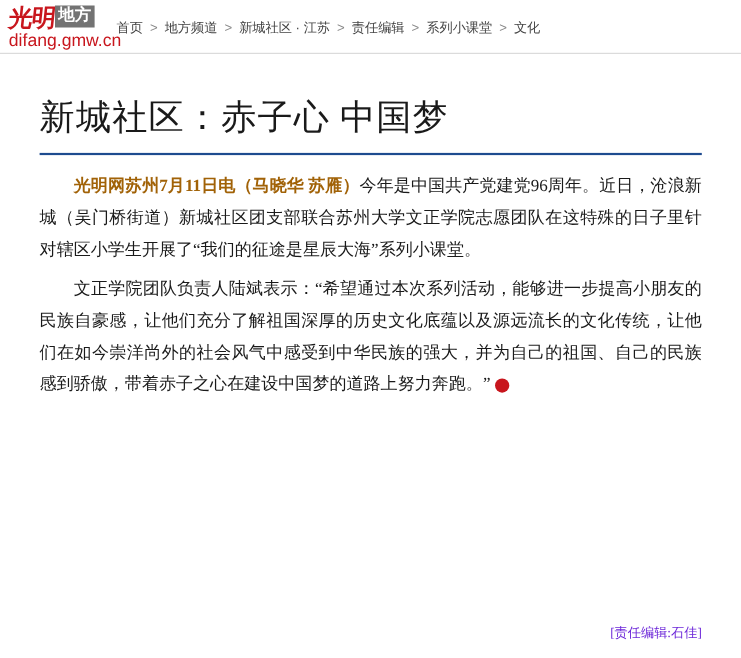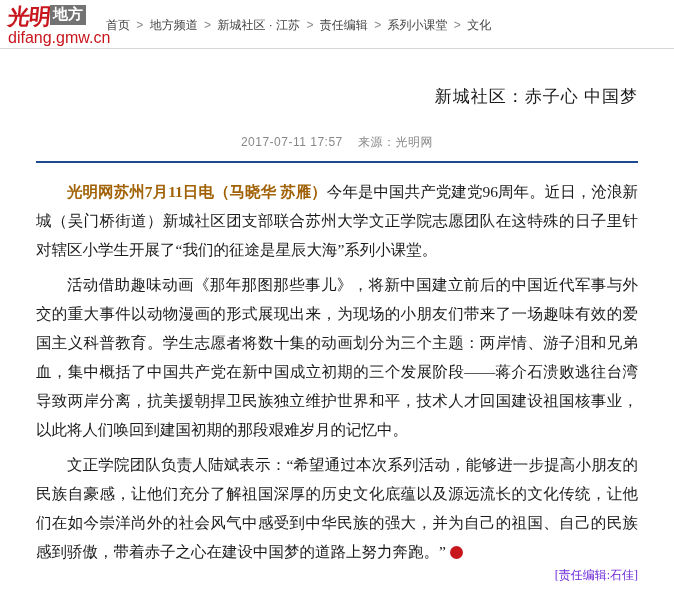--- a/index.html
+++ b/index.html
@@ -86,23 +86,23 @@
     background: #d8d8d8;
     margin: 0;
   }
 
   
   .article {
     padding: 0 36px;
     box-sizing: border-box;
   }
   .title {
-    text-align: right;
-    font-family: "Liberation Serif", serif;
-    font-size: 17px;
+    text-align: left;
+    font-family: "Liberation Serif", serif;
+    font-size: 32px;
     color: #1a1a1a;
     font-weight: normal;
     margin: 36px 0 0 0;
     letter-spacing: 1px;
   }
   .meta {
     text-align: center;
     font-size: 12px;
     color: #888;
     margin-top: 26px;
@@ -181,33 +181,27 @@
       <span class="bc-sep">&gt;</span>
       <a href="#">文化</a>
     </div>
   </div>
 
   <div class="hr-top"></div>
 
   <div class="article">
     <h1 class="title">新城社区：赤子心 中国梦</h1>
 
-    <div class="meta">
-      <span>2017-07-11 17:57</span>
-      &nbsp;&nbsp;
-      <span class="src-label">来源：</span><span class="src-name">光明网</span>
-    </div>
 
     <div class="rule"></div>
 
     <div class="body">
       <p>
         <span class="lead-source">光明网苏州7月11日电（马晓华 苏雁）</span><span>今年是中国共产党建党96周年。近日，沧浪新城（吴门桥街道）新城社区团支部联合苏州大学文正学院志愿团队在这特殊的日子里针对辖区小学生开展了“我们的征途是星辰大海”系列小课堂。</span>
       </p>
-      <p>活动借助趣味动画《那年那图那些事儿》，将新中国建立前后的中国近代军事与外交的重大事件以动物漫画的形式展现出来，为现场的小朋友们带来了一场趣味有效的爱国主义科普教育。学生志愿者将数十集的动画划分为三个主题：两岸情、游子泪和兄弟血，集中概括了中国共产党在新中国成立初期的三个发展阶段——蒋介石溃败逃往台湾导致两岸分离，抗美援朝捍卫民族独立维护世界和平，技术人才回国建设祖国核事业，以此将人们唤回到建国初期的那段艰难岁月的记忆中。</p>
       <p>
         <span>文正学院团队负责人陆斌表示：“希望通过本次系列活动，能够进一步提高小朋友的民族自豪感，让他们充分了解祖国深厚的历史文化底蕴以及源远流长的文化传统，让他们在如今崇洋尚外的社会风气中感受到中华民族的强大，并为自己的祖国、自己的民族感到骄傲，带着赤子之心在建设中国梦的道路上努力奔跑。”</span><span class="g-mark">G</span>
       </p>
     </div>
   </div>
 
   <div class="editor">[责任编辑:石佳]</div>
 
 </div>
 

